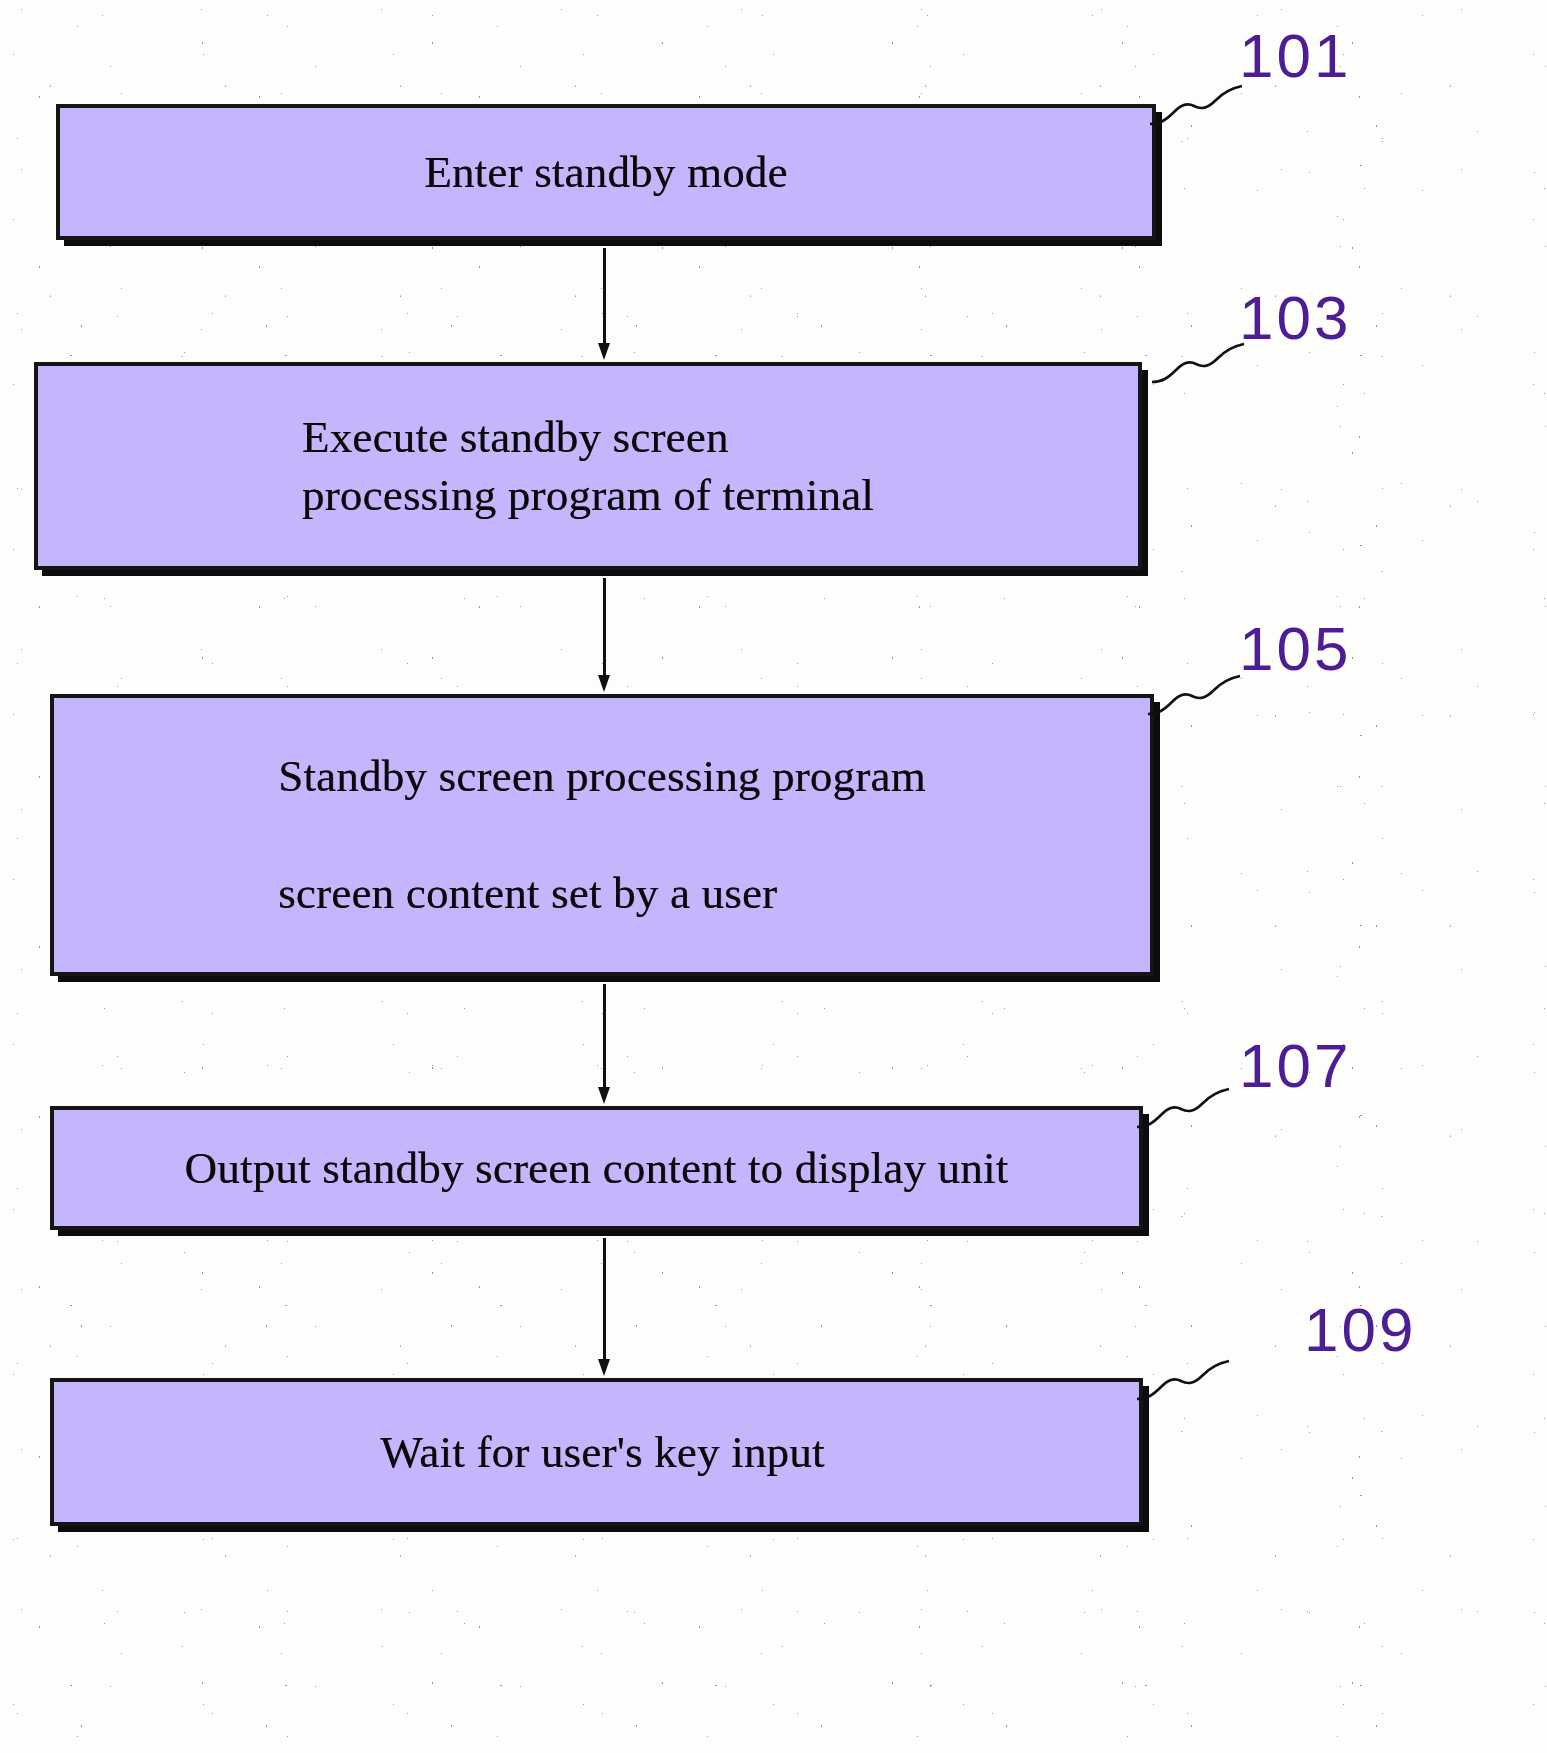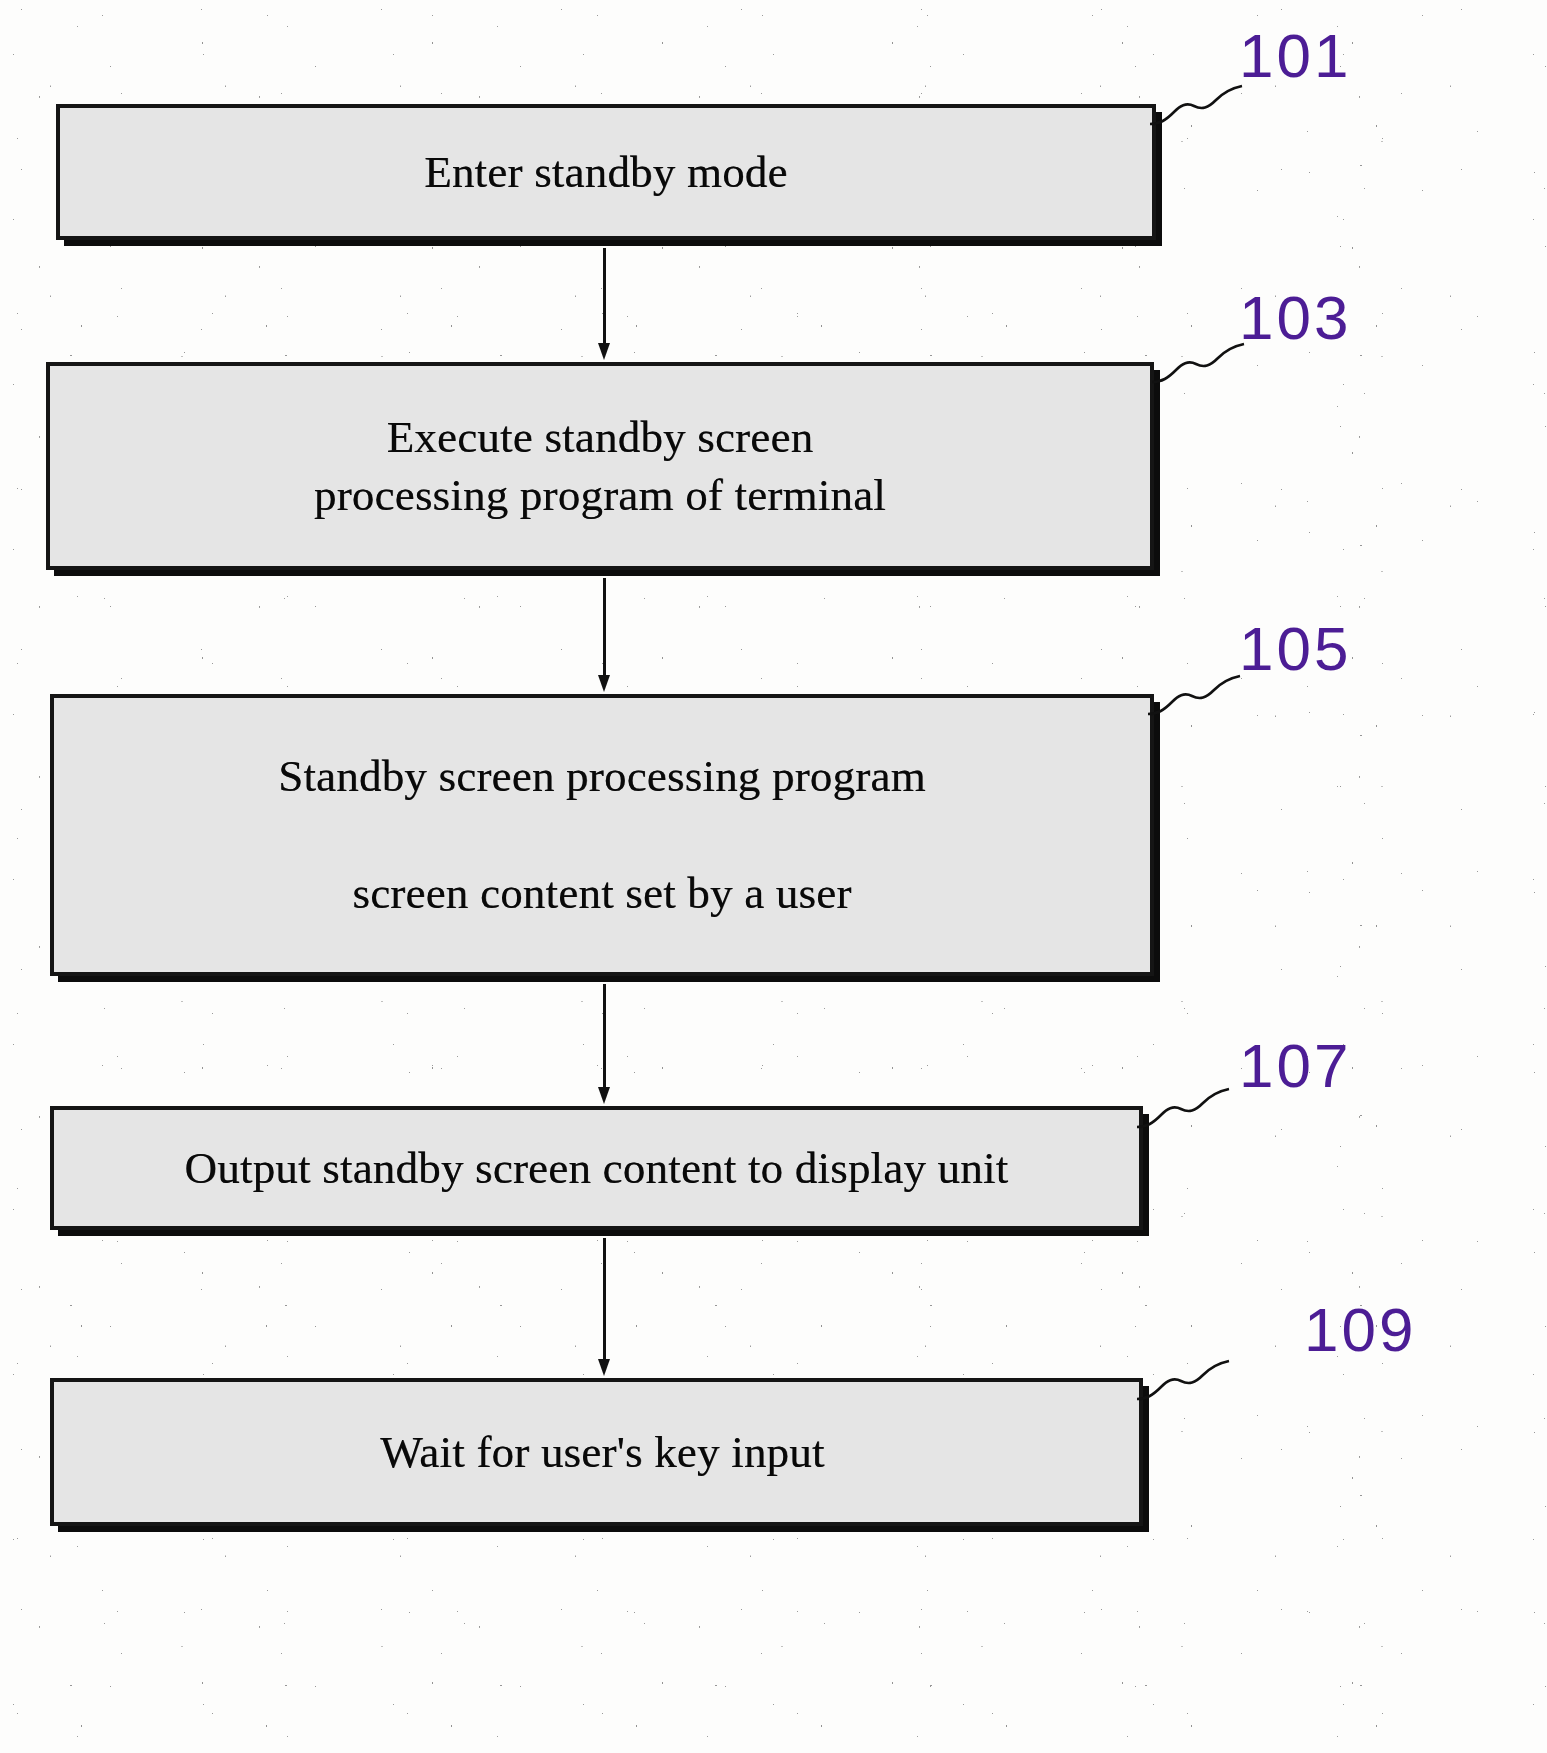--- a/index.html
+++ b/index.html
@@ -44,40 +44,40 @@
     background-size: 180px 160px, 210px 190px, 165px 175px, 230px 205px,
                      190px 165px, 175px 210px, 205px 180px, 160px 195px,
                      220px 170px, 185px 200px, 170px 185px, 200px 215px,
                      195px 175px, 215px 190px, 180px 205px, 225px 180px;
   }
 
   
   .box {
     position: absolute;
     box-sizing: border-box;
-    background: #e5e5e5;
+    background: #c4b5fd;
     border: 4px solid #151515;
     box-shadow: 7px 7px 0 -1px #0c0c0c;
     display: flex;
     align-items: center;
     justify-content: center;
-    text-align: center;
+    text-align: left;
     font-family: Liberation Serif, serif;
   }
   .box-text {
     font-size: 45px;
     line-height: 1.30;
     color: #090909;
     letter-spacing: .2px;
     padding: 0 14px;
     text-shadow: 0.4px 0 0 rgba(0,0,0,.45), 0 0.4px 0 rgba(0,0,0,.3);
   }
 
   #box-101 { left: 56px;  top: 104px;  width: 1100px; height: 136px; }
-  #box-103 { left: 46px;  top: 362px;  width: 1108px; height: 208px; }
+  #box-103 { left: 34px;  top: 362px;  width: 1108px; height: 208px; }
   #box-105 { left: 50px;  top: 694px;  width: 1104px; height: 282px; }
   #box-107 { left: 50px;  top: 1106px; width: 1093px; height: 124px; }
   #box-109 { left: 50px;  top: 1378px; width: 1093px; height: 148px; padding-left: 12px; }
 
   
   .arrow {
     position: absolute;
     left: 598px;
     width: 12px;
   }

